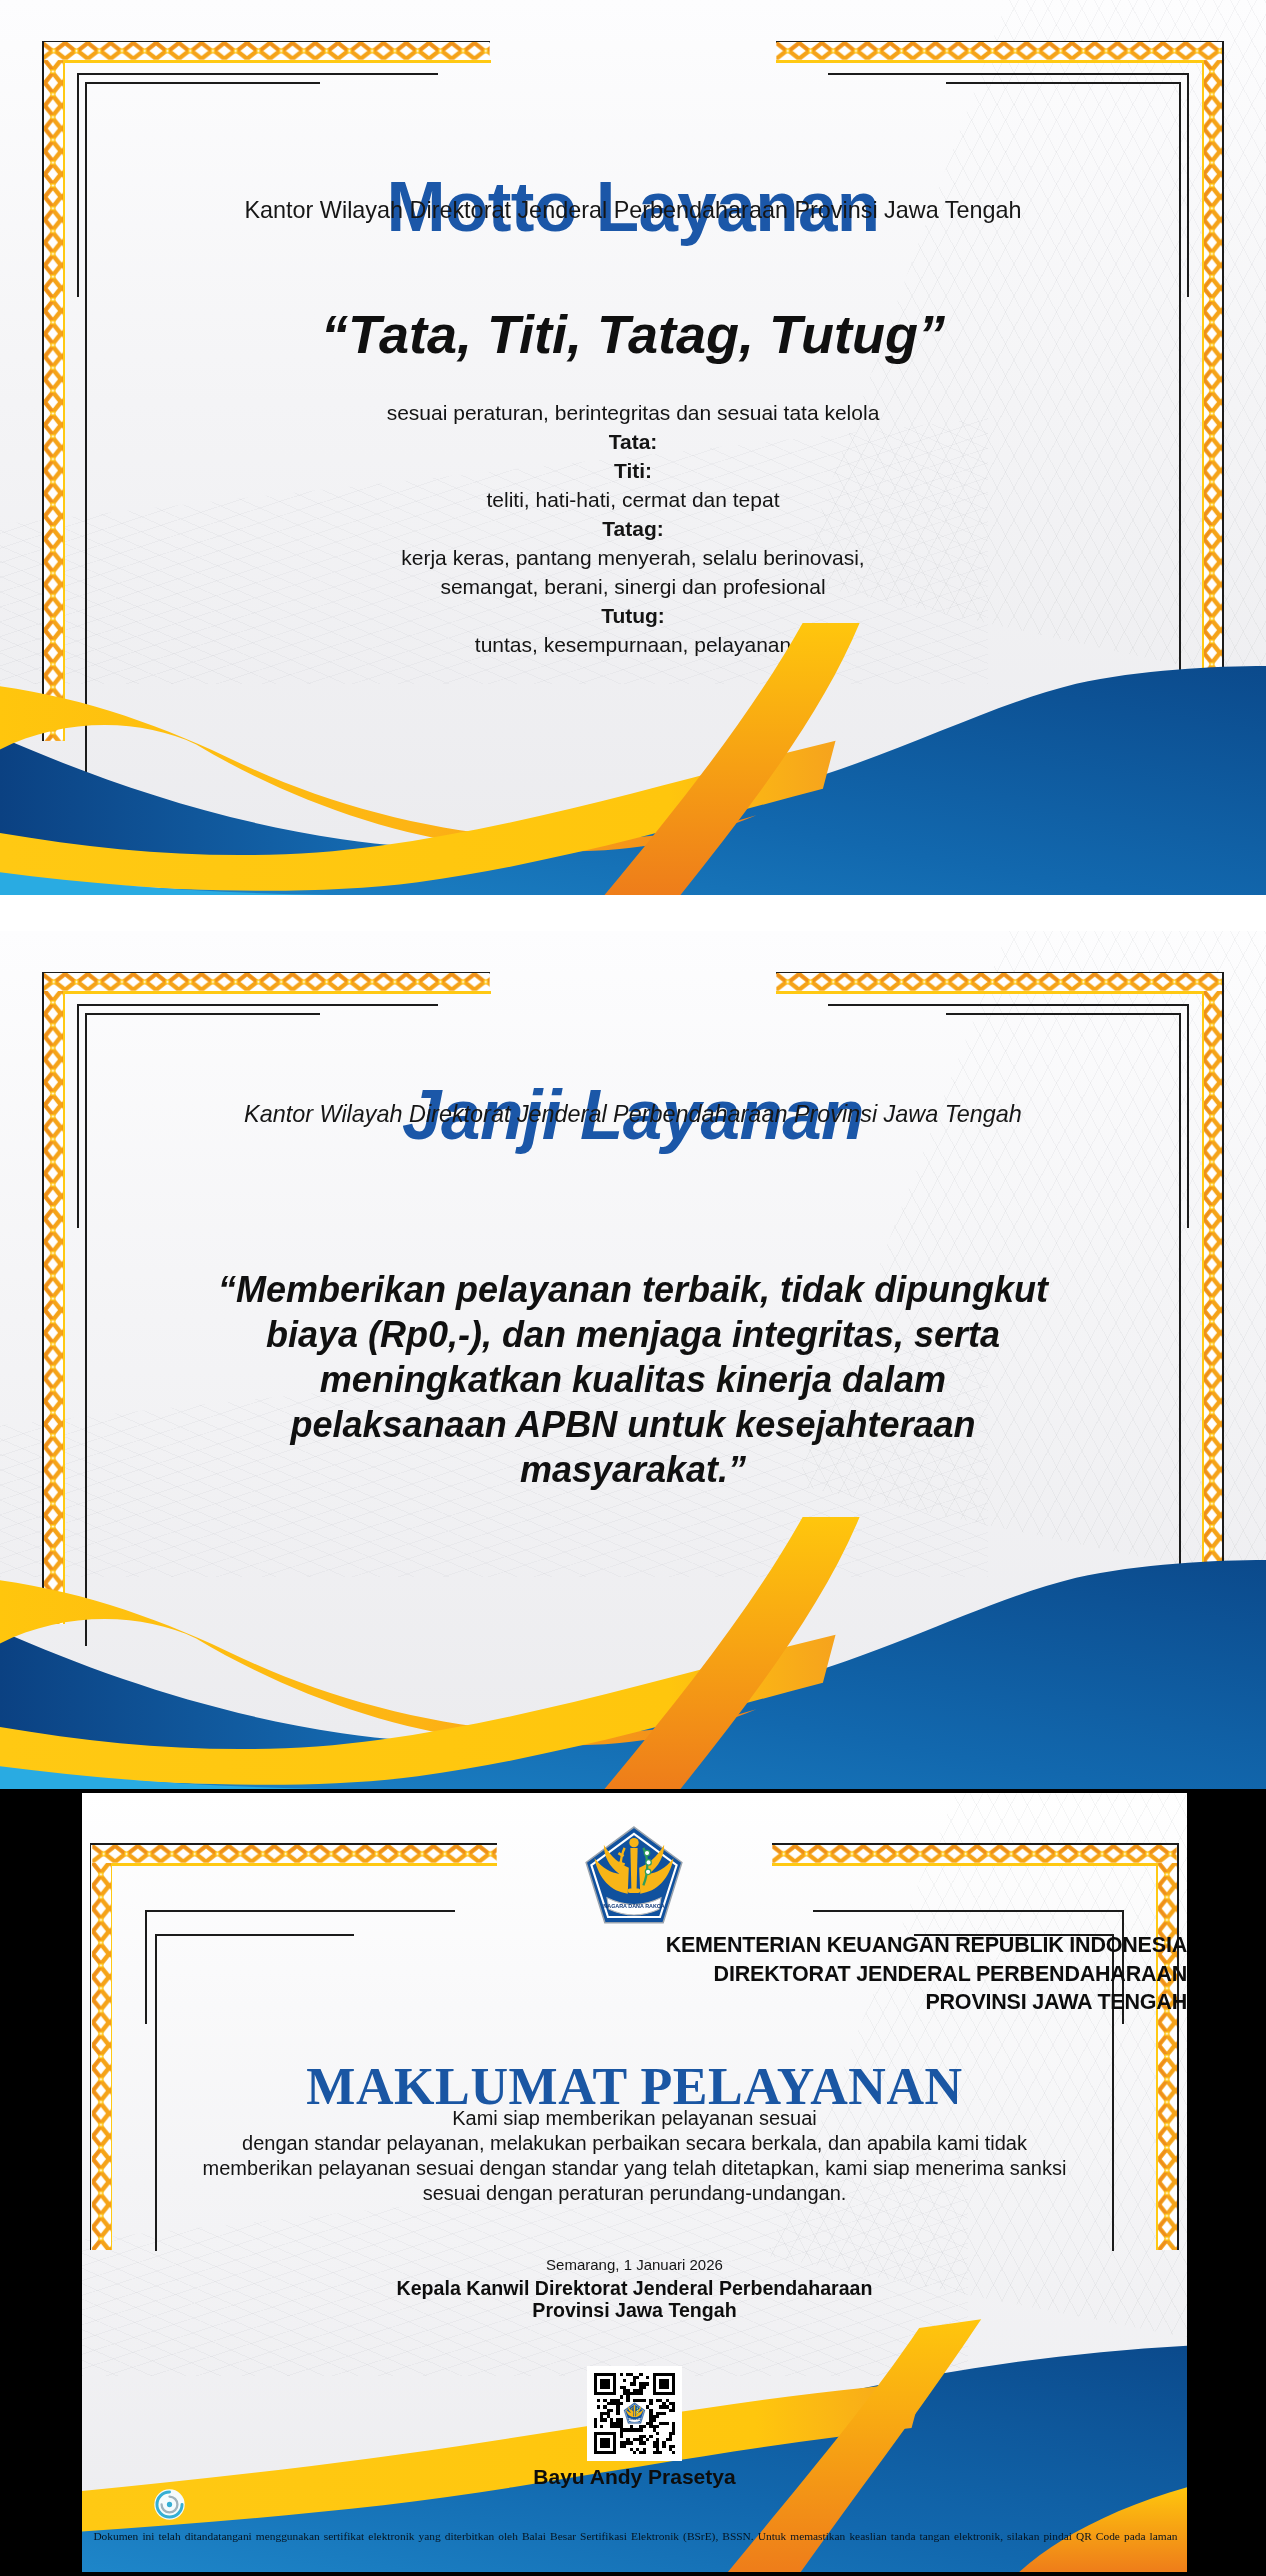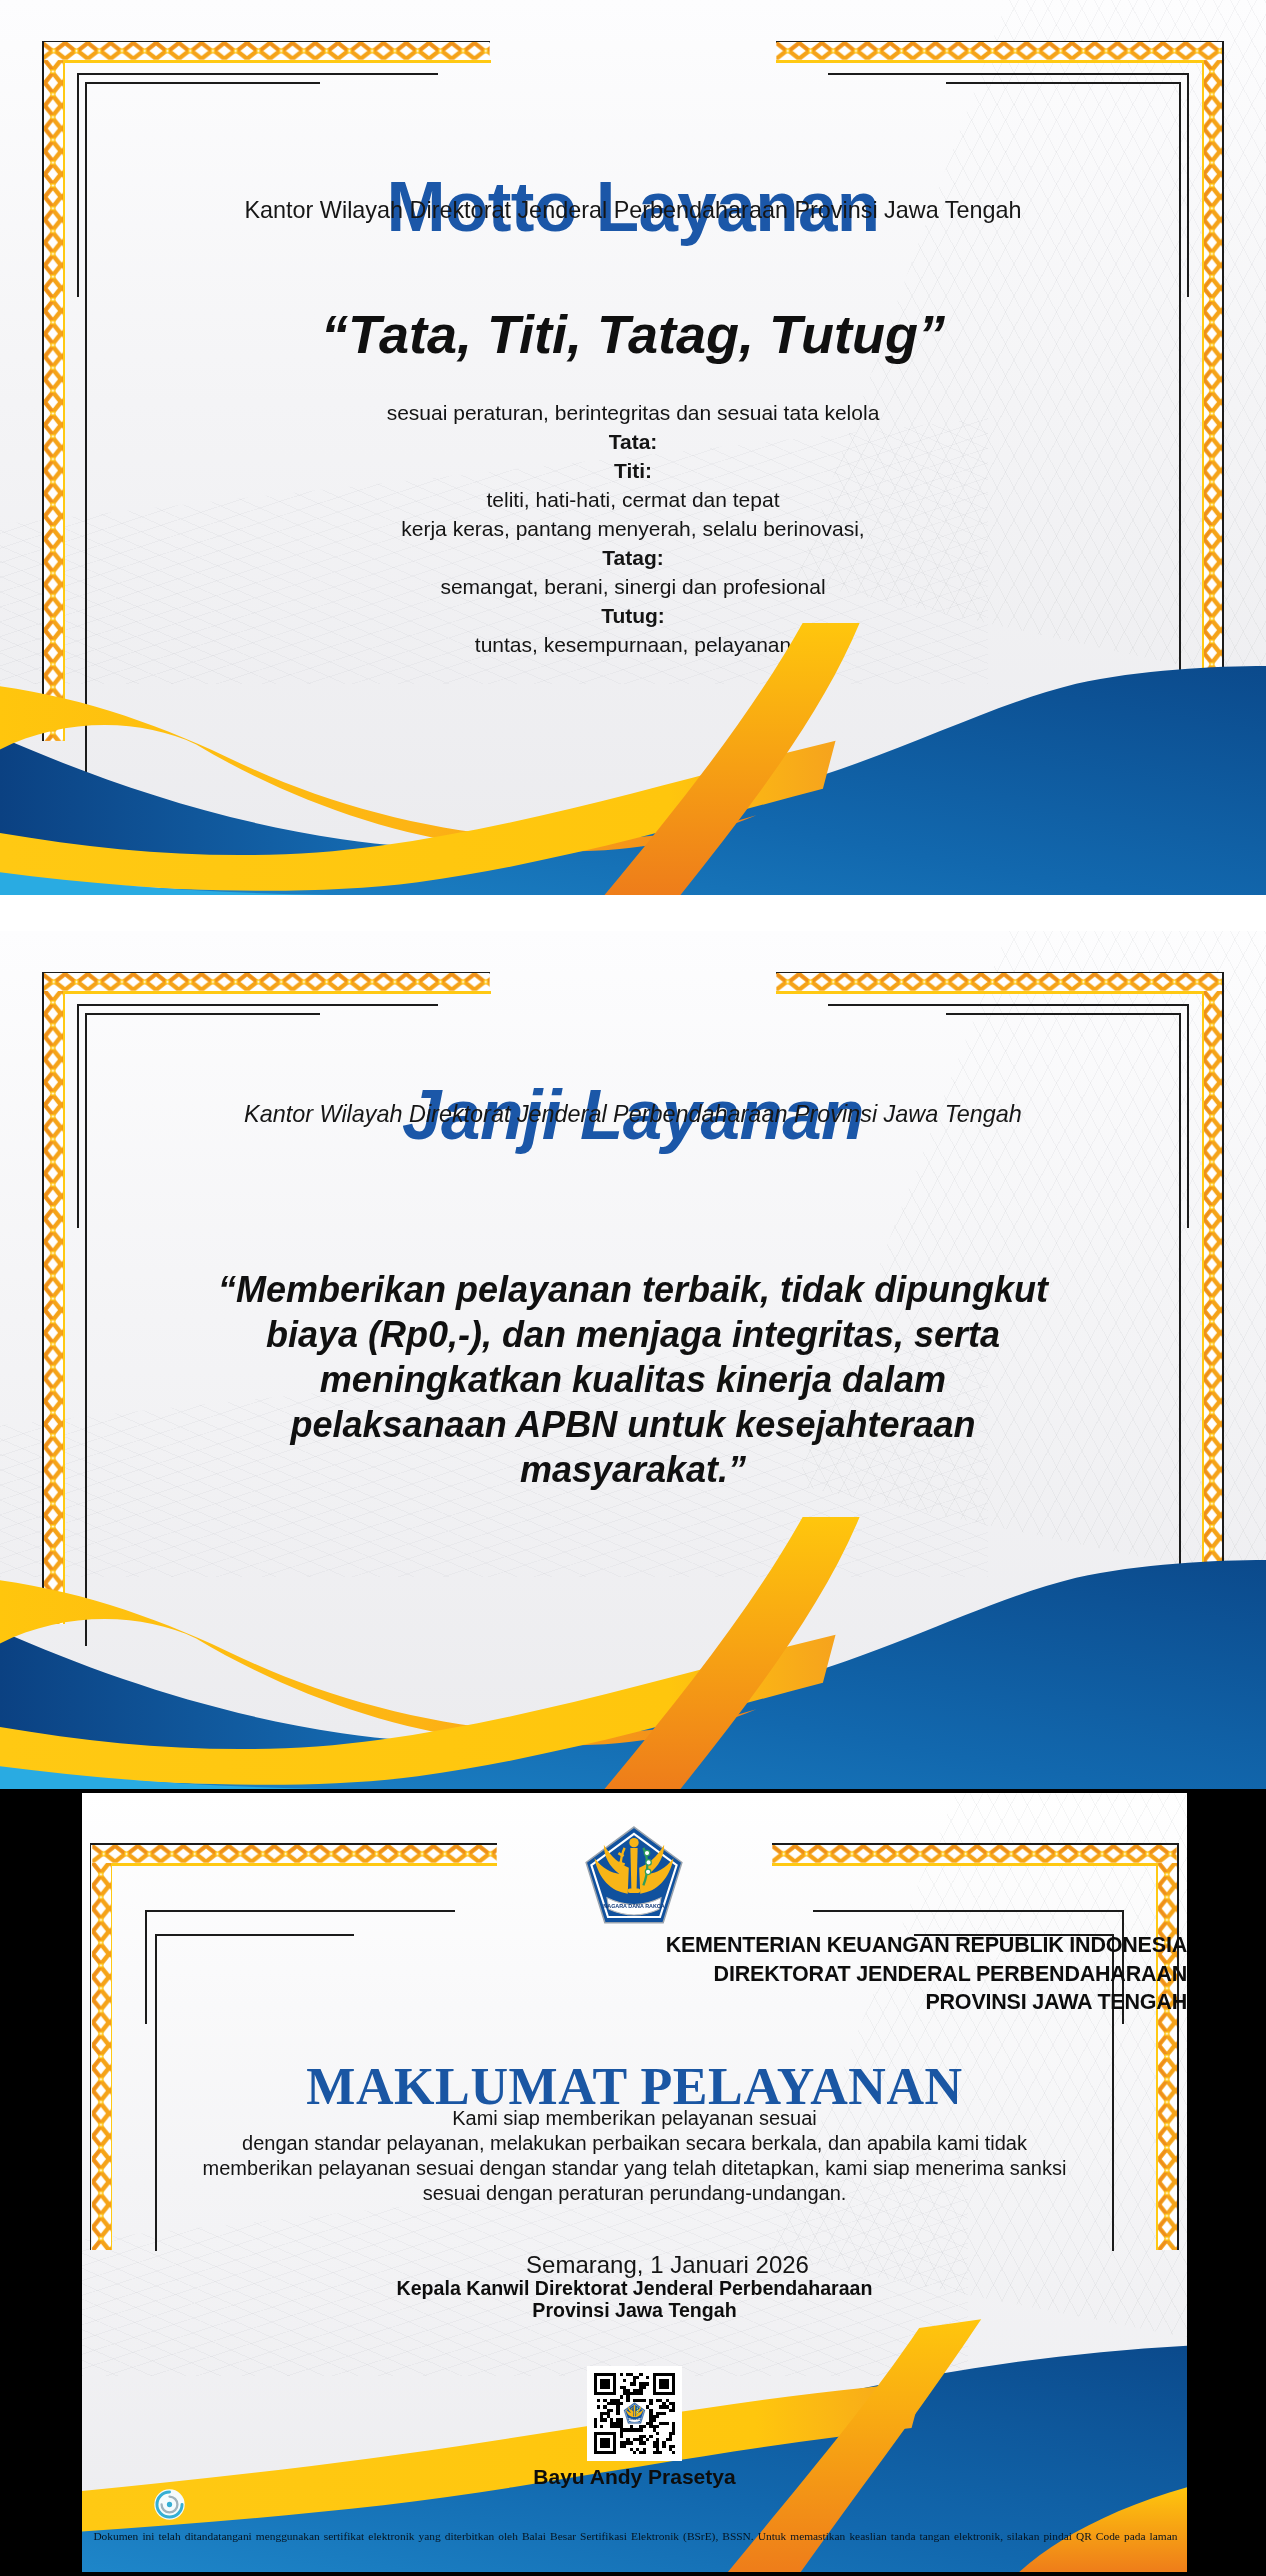--- a/index.html
+++ b/index.html
@@ -29,21 +29,21 @@
   .ctext{position:absolute;left:0;width:100%;text-align:center;}
   .page-title{font-weight:bold;color:#1B57A8;font-size:71px;line-height:73px;letter-spacing:-0.6px;text-align:center;}
   .page-subtitle{font-size:23.4px;line-height:26.6px;color:#161616;}
   .motto-quote{font-weight:bold;font-style:italic;font-size:54px;line-height:58px;color:#101010;}
   .def-line{font-size:21px;line-height:29px;color:#141414;}
   .def-term{font-weight:bold;}
   .promise-line{font-weight:bold;font-size:36px;line-height:45px;color:#101010;}
   .ministry-line{font-weight:bold;font-size:21.5px;line-height:28.5px;letter-spacing:-0.2px;color:#0d0d0d;text-align:right;}
   .maklumat-title{font-family:"Liberation Serif",serif;font-weight:bold;font-size:52px;line-height:56px;color:#1A56A3;letter-spacing:0.6px;}
   .statement-line{font-size:20px;line-height:25px;color:#141414;}
-  .place-date{font-size:24px;line-height:23px;color:#141414;margin-left:33px;}
+  .place-date{font-size:15px;line-height:23px;color:#141414;}
   .signer-line{font-weight:bold;font-size:19.6px;line-height:23px;color:#0d0d0d;}
   .signer-name{font-weight:bold;font-size:21px;line-height:24px;color:#0d0d0d;}
   .footer-line{position:absolute;font-family:"Liberation Serif",serif;font-size:11.4px;line-height:13.3px;color:#05131f;}
   .wave{position:absolute;left:0;bottom:0;width:100%;}
   .z2{z-index:2;} .z3{z-index:3;}
 </style>
 </head>
 <body>
 
 <svg width="0" height="0" style="position:absolute" aria-hidden="true">
@@ -150,22 +150,22 @@
 
   <h1 class="ctext page-title" style="top:122px">Motto Layanan</h1>
   <div class="ctext page-subtitle" style="top:197px">Kantor Wilayah Direktorat Jenderal Perbendaharaan Provinsi Jawa Tengah</div>
   <div class="ctext motto-quote" style="top:305px">“Tata, Titi, Tatag, Tutug”</div>
 
   <div style="position:absolute;left:0;top:398px;width:100%">
     <div class="ctext def-line" style="position:static">sesuai peraturan, berintegritas dan sesuai tata kelola</div>
     <div class="ctext def-line def-term" style="position:static">Tata:</div>
     <div class="ctext def-line def-term" style="position:static">Titi:</div>
     <div class="ctext def-line" style="position:static">teliti, hati-hati, cermat dan tepat</div>
+    <div class="ctext def-line def-term" style="position:static">Tatag:</div>
     <div class="ctext def-line" style="position:static">kerja keras, pantang menyerah, selalu berinovasi,</div>
-    <div class="ctext def-line def-term" style="position:static">Tatag:</div>
     <div class="ctext def-line" style="position:static">semangat, berani, sinergi dan profesional</div>
     <div class="ctext def-line def-term" style="position:static">Tutug:</div>
     <div class="ctext def-line" style="position:static">tuntas, kesempurnaan, pelayanan</div>
   </div>
 
   <svg class="wave z2" height="272" viewBox="0 0 2000 430" preserveAspectRatio="none">
     <path fill="url(#gBlueMain)" d="M0,398 C180,420 380,430 570,412 C800,390 1020,322 1230,262 C1420,208 1560,130 1700,96 C1800,74 1920,68 2000,68 L2000,430 L0,430 Z"></path>
     <path fill="url(#gBlueWedge)" d="M0,180 C160,250 340,312 540,342 C720,368 900,360 1060,318 C940,356 820,388 640,402 C420,420 180,408 0,390 Z"></path>
     <path fill="url(#gBand1)" d="M0,100 C140,120 260,164 380,222 C520,288 680,330 840,340 C970,348 1090,336 1195,304 C1060,360 920,372 760,352 C600,332 440,270 310,192 C220,150 100,150 0,200 Z"></path>
     <path fill="url(#gBand2)" d="M0,332 C200,366 400,380 600,352 C820,322 1040,258 1240,206 L1320,186 L1300,262 C1100,314 900,376 660,410 C440,438 180,416 0,400 Z"></path>

